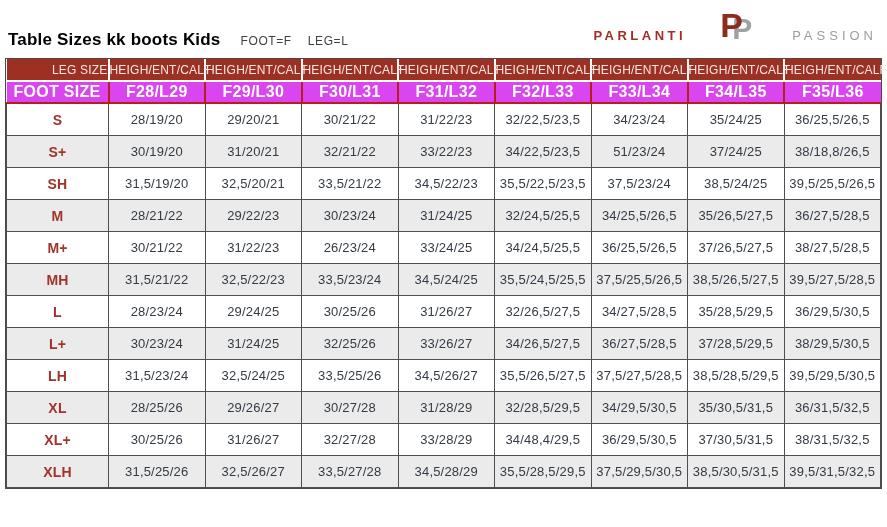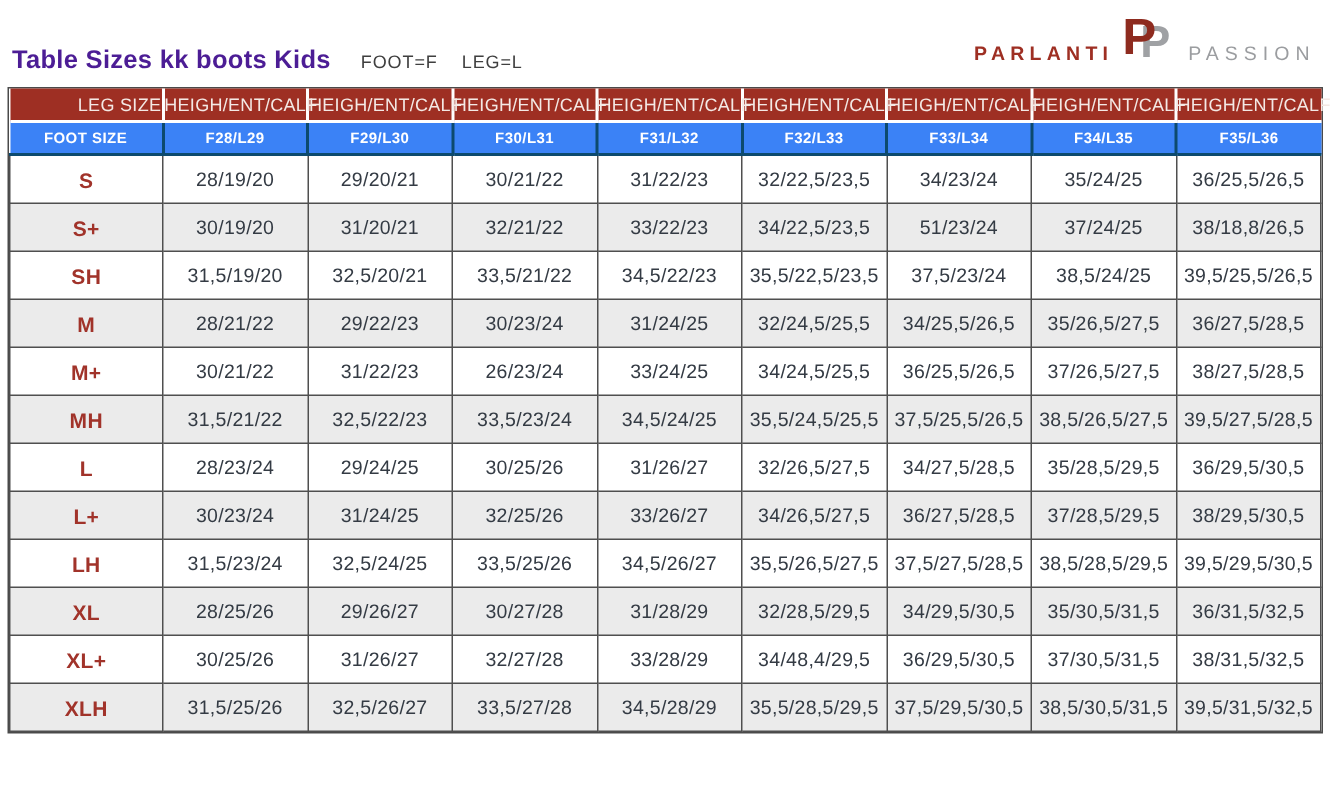--- a/index.html
+++ b/index.html
@@ -7,25 +7,25 @@
     width:887px; height:527px; background:#ffffff;
     font-family:"Liberation Sans", sans-serif;
     -webkit-font-smoothing:antialiased;
     overflow:hidden;
   }
   .header {
     display:flex; justify-content:space-between; align-items:flex-end;
     padding:18px 6px 8px 8px; height:32px;
   }
   .title-block { display:flex; align-items:baseline; }
-  .page-title { font-size:17px; font-weight:bold; color:#4c1d95; margin:0; letter-spacing:0.2px; }
+  .page-title { font-size:17px; font-weight:bold; color:#000000; margin:0; letter-spacing:0.2px; }
   .legend { font-size:12px; color:#3f3f3f; margin-left:20px; letter-spacing:0.6px; }
   .legend + .legend { margin-left:16px; }
 
-  .logo { display:flex; align-items:center; padding-right:4px; }
+  .logo { display:flex; align-items:center; padding-right:4px;gap:28px; }
   .logo-brand { color:#9E2F23; font-size:13px; font-weight:bold; letter-spacing:3.5px; margin-right:6px; }
   .logo-mark { position:relative; width:36px; height:30px; margin-right:8px; }
   .logo-mark .p-red {
     position:absolute; left:0; top:-12px; font-size:34px; line-height:34px;
     font-weight:bold; color:#8E2B1F; z-index:2;
   }
   .logo-mark .p-gray {
     position:absolute; left:12px; top:-6px; font-size:30px; line-height:30px;
     font-weight:bold; color:#9FA1A4; z-index:1;
   }
@@ -34,22 +34,22 @@
   .table-wrap { margin:0 5px; border:1px solid #4a4a4a; }
   table { border-collapse:collapse; width:100%; table-layout:fixed; }
   th, td { text-align:center; vertical-align:middle; padding:0; }
   tr.hrow1 th {
     background:#9E2F23; color:#F4E9E5; font-weight:normal;
     font-size:12px; height:21px; border:2px solid #ffffff; border-top:none;
     letter-spacing:0.2px;
     text-align:right;
   }
   tr.hrow2 th {
-    background:#3b82f6; color:#ffffff; font-weight:bold;
-    font-size:10px; height:20px; border:2px solid #0c4a6e;
+    background:#d946ef; color:#ffffff; font-weight:bold;
+    font-size:16px; height:20px; border:2px solid #b91c1c;
     letter-spacing:0.3px;
   }
   tr.hrow1 th:first-child, tr.hrow2 th:first-child { border-left:none; width:101px; }
   tr.hrow1 th:last-child,  tr.hrow2 th:last-child  { border-right:none; }
   tbody td {
     height:31px; border:1px solid #4f4f4f; font-size:13px; color:#343B44;
     letter-spacing:0.2px;
   }
   tbody tr:nth-child(odd)  { background:#ffffff; }
   tbody tr:nth-child(even) { background:#EBEBEB; }

